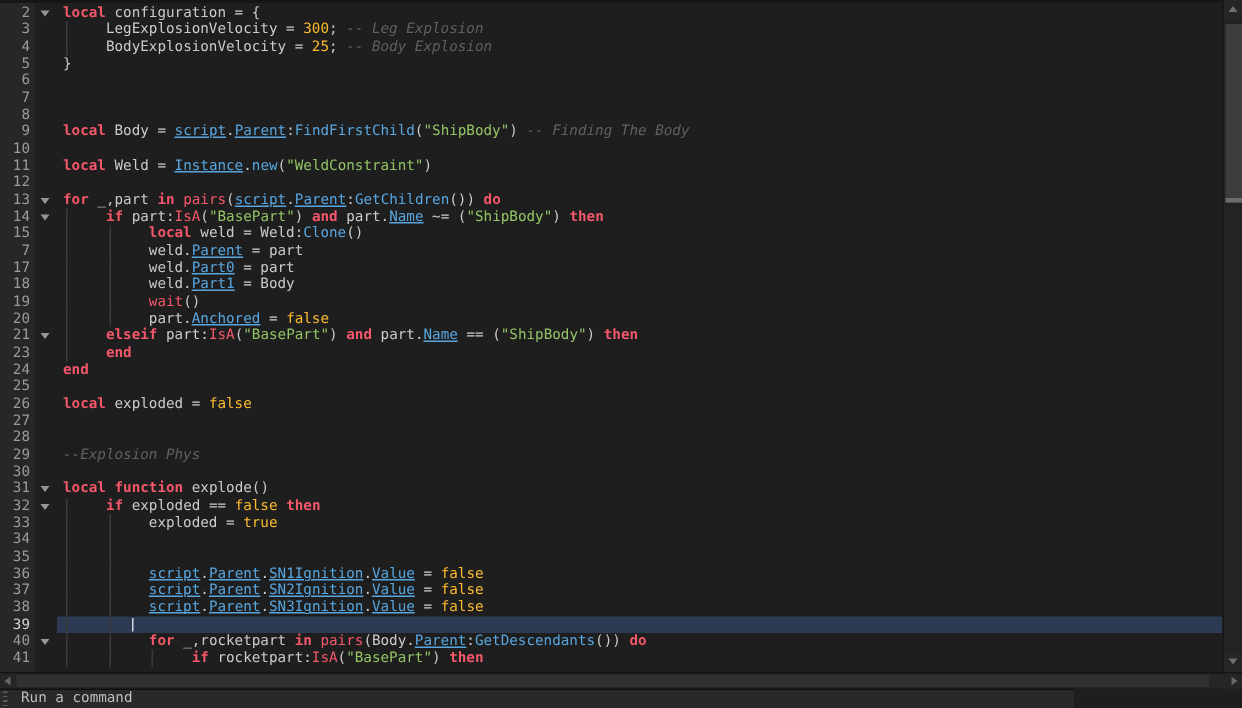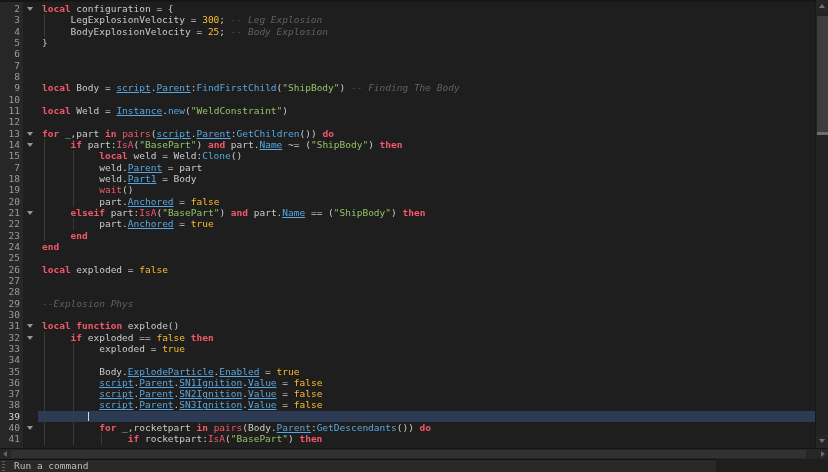--- a/index.html
+++ b/index.html
@@ -65,38 +65,38 @@
         <div class="line"><span class="ln">7</span><span class="code"></span></div>
         <div class="line"><span class="ln">8</span><span class="code"></span></div>
         <div class="line"><span class="ln">9</span><span class="code"><span class="kw">local</span><span class="pl"> Body = </span><span class="pr">script</span><span class="pl">.</span><span class="pr">Parent</span><span class="pl">:</span><span class="me">FindFirstChild</span><span class="pl">(</span><span class="st">"ShipBody"</span><span class="pl">) </span><span class="cm">-- Finding The Body</span></span></div>
         <div class="line"><span class="ln">10</span><span class="code"></span></div>
         <div class="line"><span class="ln">11</span><span class="code"><span class="kw">local</span><span class="pl"> Weld = </span><span class="pr">Instance</span><span class="pl">.</span><span class="me">new</span><span class="pl">(</span><span class="st">"WeldConstraint"</span><span class="pl">)</span></span></div>
         <div class="line"><span class="ln">12</span><span class="code"></span></div>
         <div class="line"><span class="ln">13</span><span class="fold"></span><span class="code"><span class="kw">for</span><span class="pl"> _,part </span><span class="kw">in</span><span class="pl"> </span><span class="bi">pairs</span><span class="pl">(</span><span class="pr">script</span><span class="pl">.</span><span class="pr">Parent</span><span class="pl">:</span><span class="me">GetChildren</span><span class="pl">()) </span><span class="kw">do</span></span></div>
         <div class="line"><div class="guide" style="left: 44px;"></div><span class="ln">14</span><span class="fold"></span><span class="code"><span class="pl">	</span><span class="kw">if</span><span class="pl"> part:</span><span class="bi">IsA</span><span class="pl">(</span><span class="st">"BasePart"</span><span class="pl">) </span><span class="kw">and</span><span class="pl"> part.</span><span class="pr">Name</span><span class="pl"> ~= (</span><span class="st">"ShipBody"</span><span class="pl">) </span><span class="kw">then</span></span></div>
         <div class="line"><div class="guide" style="left: 44px;"></div><div class="guide" style="left: 72.6px;"></div><span class="ln">15</span><span class="code"><span class="pl">		</span><span class="kw">local</span><span class="pl"> weld = Weld:</span><span class="me">Clone</span><span class="pl">()</span></span></div>
         <div class="line"><div class="guide" style="left: 44px;"></div><div class="guide" style="left: 72.6px;"></div><span class="ln">7</span><span class="code"><span class="pl">		weld.</span><span class="pr">Parent</span><span class="pl"> = part</span></span></div>
+        <div class="line"><div class="guide" style="left: 44px;"></div><div class="guide" style="left: 72.6px;"></div><span class="ln">17</span><span class="code"><span class="pl">		weld.</span><span class="pr">Part0</span><span class="pl"> = part</span></span></div>
         <div class="line"><div class="guide" style="left: 44px;"></div><div class="guide" style="left: 72.6px;"></div><span class="ln">18</span><span class="code"><span class="pl">		weld.</span><span class="pr">Part1</span><span class="pl"> = Body</span></span></div>
         <div class="line"><div class="guide" style="left: 44px;"></div><div class="guide" style="left: 72.6px;"></div><span class="ln">19</span><span class="code"><span class="pl">		</span><span class="bi">wait</span><span class="pl">()</span></span></div>
         <div class="line"><div class="guide" style="left: 44px;"></div><div class="guide" style="left: 72.6px;"></div><span class="ln">20</span><span class="code"><span class="pl">		part.</span><span class="pr">Anchored</span><span class="pl"> = </span><span class="bo">false</span></span></div>
         <div class="line"><div class="guide" style="left: 44px;"></div><span class="ln">21</span><span class="fold"></span><span class="code"><span class="pl">	</span><span class="kw">elseif</span><span class="pl"> part:</span><span class="bi">IsA</span><span class="pl">(</span><span class="st">"BasePart"</span><span class="pl">) </span><span class="kw">and</span><span class="pl"> part.</span><span class="pr">Name</span><span class="pl"> == (</span><span class="st">"ShipBody"</span><span class="pl">) </span><span class="kw">then</span></span></div>
-        <div class="line"><div class="guide" style="left: 44px;"></div><div class="guide" style="left: 72.6px;"></div><span class="ln">22</span><span class="code"><span class="pl">		part.</span><span class="pr">Anchored</span><span class="pl"> = </span><span class="bo">true</span></span></div>
         <div class="line"><div class="guide" style="left: 44px;"></div><span class="ln">23</span><span class="code"><span class="pl">	</span><span class="kw">end</span></span></div>
         <div class="line"><span class="ln">24</span><span class="code"><span class="kw">end</span></span></div>
         <div class="line"><span class="ln">25</span><span class="code"></span></div>
         <div class="line"><span class="ln">26</span><span class="code"><span class="kw">local</span><span class="pl"> exploded = </span><span class="bo">false</span></span></div>
         <div class="line"><span class="ln">27</span><span class="code"></span></div>
         <div class="line"><span class="ln">28</span><span class="code"></span></div>
         <div class="line"><span class="ln">29</span><span class="code"><span class="cm">--Explosion Phys</span></span></div>
         <div class="line"><span class="ln">30</span><span class="code"></span></div>
         <div class="line"><span class="ln">31</span><span class="fold"></span><span class="code"><span class="kw">local</span><span class="pl"> </span><span class="kw">function</span><span class="pl"> explode()</span></span></div>
         <div class="line"><div class="guide" style="left: 44px;"></div><span class="ln">32</span><span class="fold"></span><span class="code"><span class="pl">	</span><span class="kw">if</span><span class="pl"> exploded == </span><span class="bo">false</span><span class="pl"> </span><span class="kw">then</span></span></div>
         <div class="line"><div class="guide" style="left: 44px;"></div><div class="guide" style="left: 72.6px;"></div><span class="ln">33</span><span class="code"><span class="pl">		exploded = </span><span class="bo">true</span></span></div>
         <div class="line"><div class="guide" style="left: 44px;"></div><div class="guide" style="left: 72.6px;"></div><span class="ln">34</span></div>
-        <div class="line"><div class="guide" style="left: 44px;"></div><div class="guide" style="left: 72.6px;"></div><span class="ln">35</span><span class="code"><span class="pl">		Body.</span><span class="pr">ExplodeParticle</span><span class="pl">.</span><span class="pr">Enabled</span><span class="pl"> = </span><span class="bo">true</span></span></div>
+        <div class="line"><div class="guide" style="left: 44px;"></div><div class="guide" style="left: 72.6px;"></div><span class="ln">35</span></div>
         <div class="line"><div class="guide" style="left: 44px;"></div><div class="guide" style="left: 72.6px;"></div><span class="ln">36</span><span class="code"><span class="pl">		</span><span class="pr">script</span><span class="pl">.</span><span class="pr">Parent</span><span class="pl">.</span><span class="pr">SN1Ignition</span><span class="pl">.</span><span class="pr">Value</span><span class="pl"> = </span><span class="bo">false</span></span></div>
         <div class="line"><div class="guide" style="left: 44px;"></div><div class="guide" style="left: 72.6px;"></div><span class="ln">37</span><span class="code"><span class="pl">		</span><span class="pr">script</span><span class="pl">.</span><span class="pr">Parent</span><span class="pl">.</span><span class="pr">SN2Ignition</span><span class="pl">.</span><span class="pr">Value</span><span class="pl"> = </span><span class="bo">false</span></span></div>
         <div class="line"><div class="guide" style="left: 44px;"></div><div class="guide" style="left: 72.6px;"></div><span class="ln">38</span><span class="code"><span class="pl">		</span><span class="pr">script</span><span class="pl">.</span><span class="pr">Parent</span><span class="pl">.</span><span class="pr">SN3Ignition</span><span class="pl">.</span><span class="pr">Value</span><span class="pl"> = </span><span class="bo">false</span></span></div>
         <div class="line"><div class="hlband"></div><div class="guide" style="left: 44px;"></div><div class="guide" style="left: 72.6px;"></div><span class="ln active">39</span><span class="code"></span><div class="caret"></div></div>
         <div class="line"><div class="guide" style="left: 44px;"></div><div class="guide" style="left: 72.6px;"></div><span class="ln">40</span><span class="fold"></span><span class="code"><span class="pl">		</span><span class="kw">for</span><span class="pl"> _,rocketpart </span><span class="kw">in</span><span class="pl"> </span><span class="bi">pairs</span><span class="pl">(Body.</span><span class="pr">Parent</span><span class="pl">:</span><span class="me">GetDescendants</span><span class="pl">()) </span><span class="kw">do</span></span></div>
         <div class="line"><div class="guide" style="left: 44px;"></div><div class="guide" style="left: 72.6px;"></div><div class="guide" style="left: 101.2px;"></div><span class="ln">41</span><span class="code"><span class="pl">			</span><span class="kw">if</span><span class="pl"> rocketpart:</span><span class="bi">IsA</span><span class="pl">(</span><span class="st">"BasePart"</span><span class="pl">) </span><span class="kw">then</span></span></div>
       </div>
   </div>
 
   <div id="vscroll">

